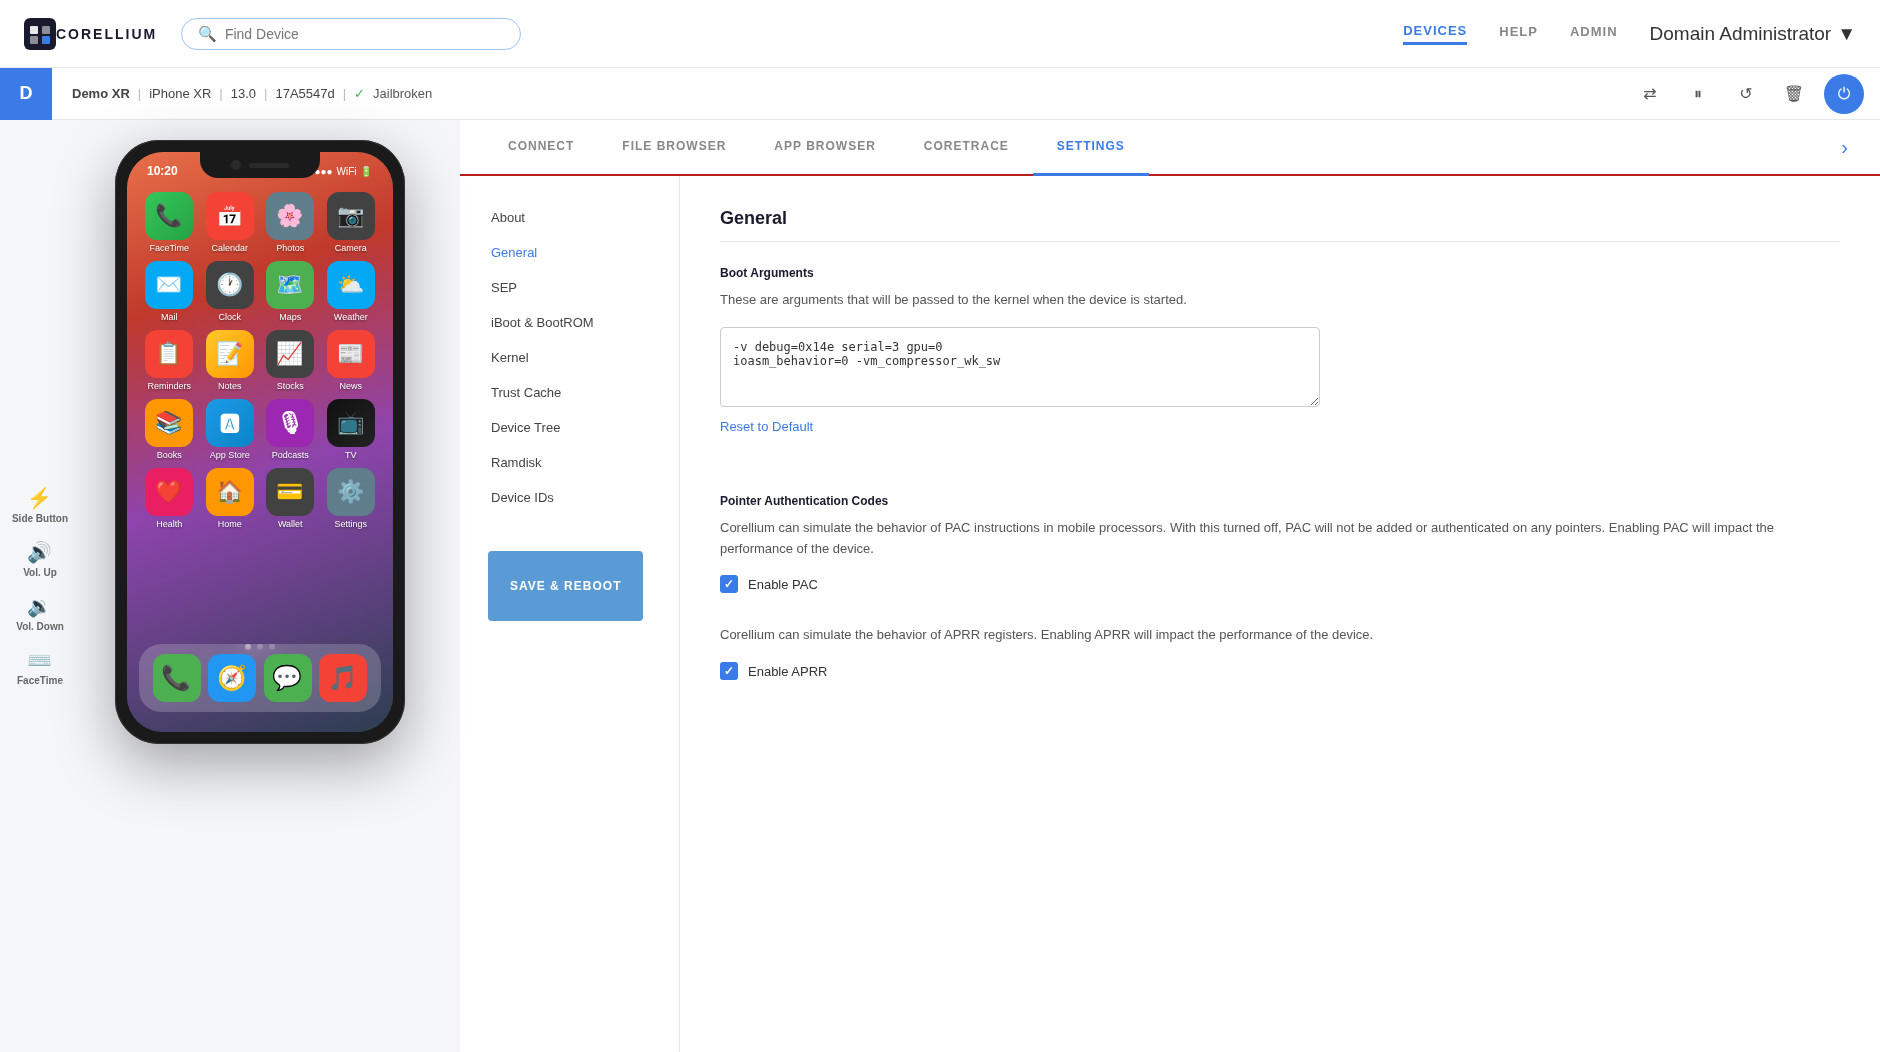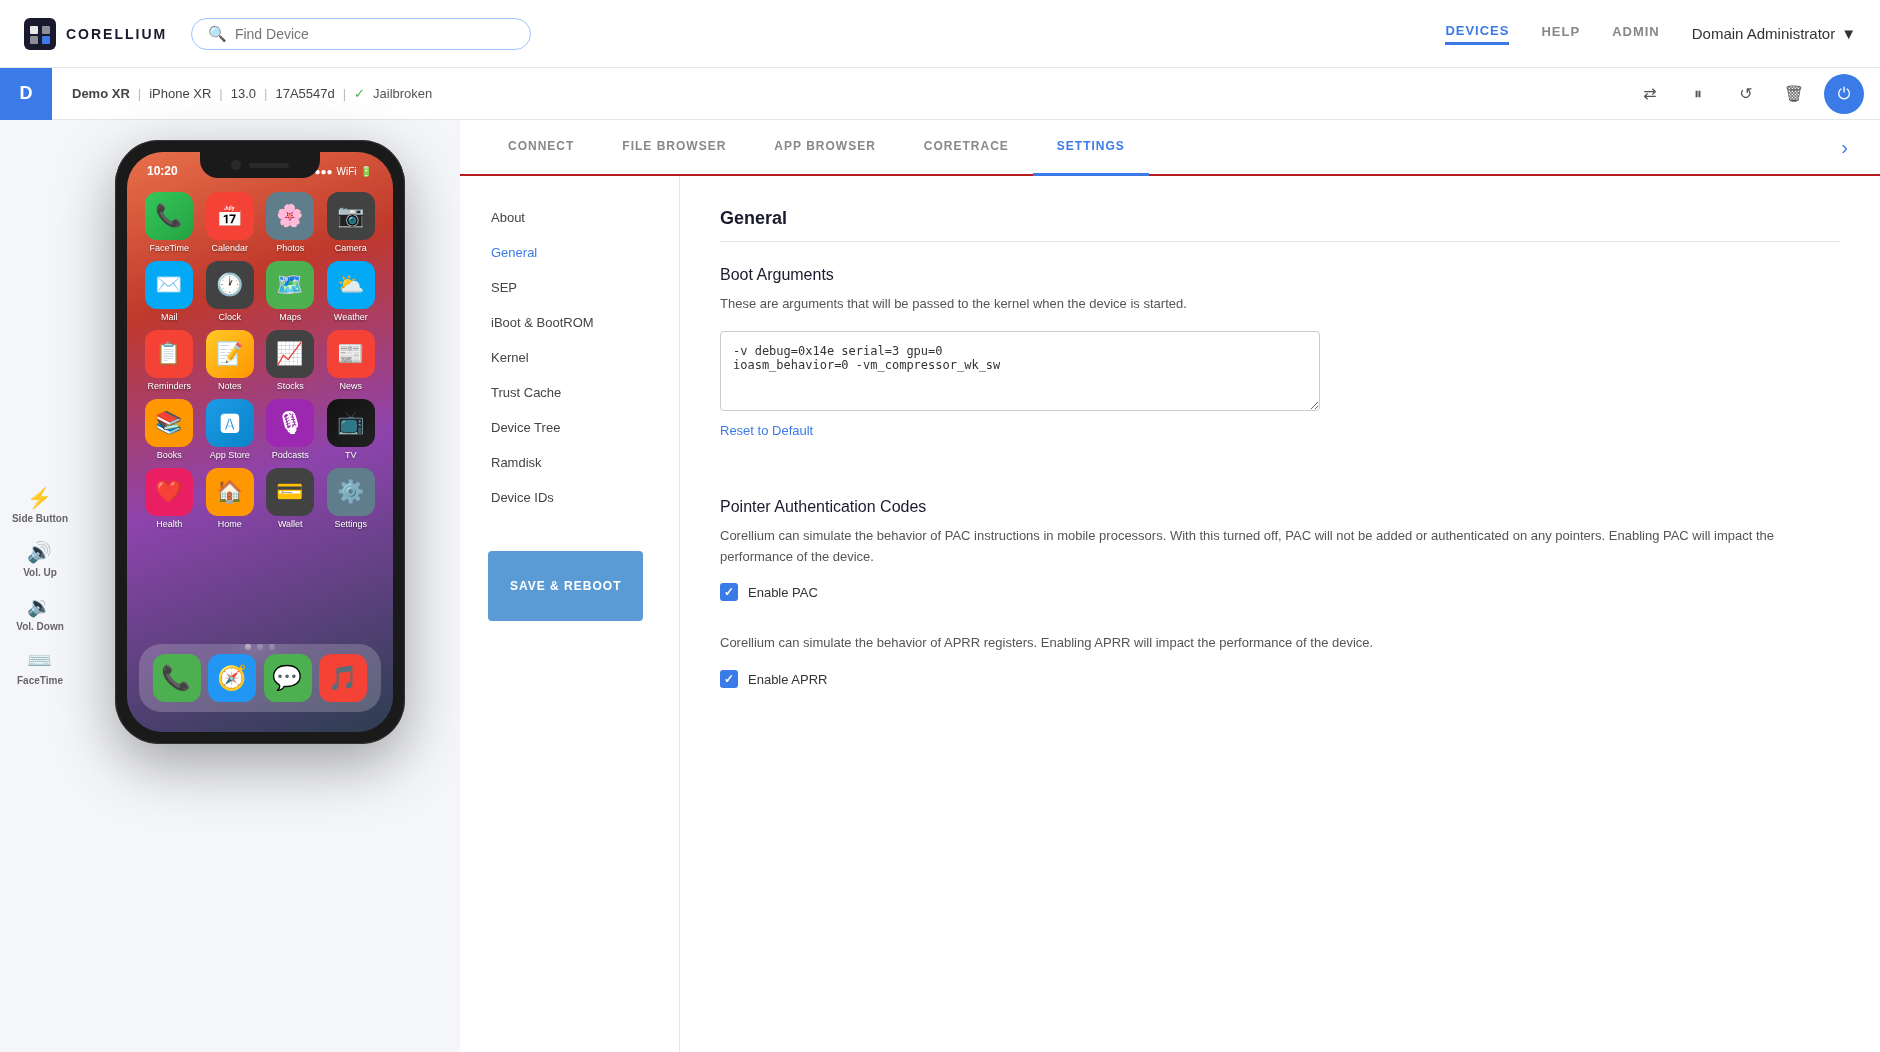--- a/index.html
+++ b/index.html
@@ -11,21 +11,20 @@
       align-items: center;
       height: 68px;
       padding: 0 24px;
       border-bottom: 1px solid #e5e7eb;
       background: #fff;
       position: relative;
     }
     .logo-area {
       display: flex;
       align-items: center;
-      gap: 10px;
       margin-right: 24px;
     }
     .logo-icon {
       width: 32px;
       height: 32px;
     }
     .logo-text {
       font-size: 14px;
       font-weight: 700;
       letter-spacing: 2px;
@@ -65,21 +64,21 @@
       padding-bottom: 4px;
     }
     .nav-link.active {
       color: #3b7be8;
       border-bottom: 3px solid #3b7be8;
     }
     .nav-user {
       display: flex;
       align-items: center;
       gap: 6px;
-      font-size: 15px;
+      font-size: 19px;
       font-weight: 500;
       color: #333;
       cursor: pointer;
     }
 
     
     .device-bar {
       display: flex;
       align-items: center;
       height: 52px;
@@ -377,22 +376,22 @@
     }
     .section-title {
       font-size: 18px;
       font-weight: 600;
       color: #1a1a2e;
       margin-bottom: 24px;
       padding-bottom: 12px;
       border-bottom: 1px solid #e5e7eb;
     }
     .sub-section-title {
-      font-size: 16px;
-      font-weight: 400;
+      font-size: 12px;
+      font-weight: 700;
       color: #1a1a2e;
       margin-bottom: 10px;
     }
     .section-desc {
       font-size: 13px;
       color: #555;
       line-height: 1.6;
       margin-bottom: 16px;
     }
     .boot-args-textarea {

